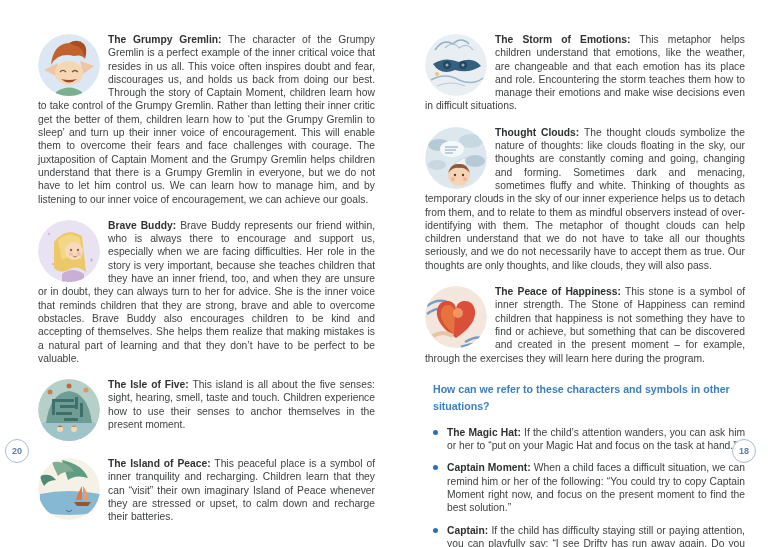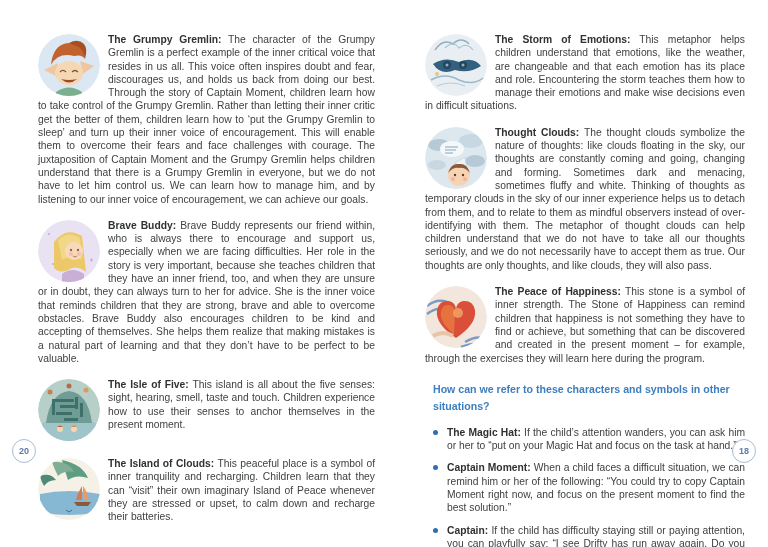--- a/index.html
+++ b/index.html
@@ -32,21 +32,21 @@
   .bullet-dot{
     width:5px;height:5px;border-radius:50%;background:#2f6fae;
     margin:4px 9px 0 8px;flex-shrink:0;
   }
   .bullet-text{flex:1;font-size:10.3px;line-height:13.3px;text-align:justify;}
   .page-num{
     position:absolute;bottom:7px;width:22px;height:22px;border-radius:50%;
     border:1px solid #aabcd2;display:flex;align-items:center;justify-content:center;
     font-size:9px;font-weight:bold;color:#5b7ca6;background:#fff;
   }
-  .page-num.pn-left{left:12px;}
+  .page-num.pn-left{left:5px;}
   .page-num.pn-right{right:12px;}
 </style>
 </head>
 <body>
 
 <div class="spread">
 
   <div class="page page-left">
 
     <div class="section">
@@ -120,21 +120,21 @@
           <path d="M2,36 Q31,30 62,36 L62,54 Q31,60 2,54 Z" fill="#86b8d4"></path>
           <path d="M24,2 Q44,6 50,20 Q38,16 30,22 Q26,10 24,2 Z" fill="#5f9d82"></path>
           <path d="M14,4 Q30,2 36,14 Q26,12 20,18 Q16,10 14,4 Z" fill="#7fae94"></path>
           <path d="M2,18 Q12,14 18,22 Q10,22 6,28 Q3,23 2,18 Z" fill="#4f8a74"></path>
           <path d="M44,28 L44,42 L38,42 Q40,34 44,28 Z" fill="#d97a4e"></path>
           <path d="M45,28 L45,42 L51,42 Q49,33 45,28 Z" fill="#e89a6a"></path>
           <path d="M36,44 L53,44 L50,48 L39,48 Z" fill="#8a5a3a"></path>
           <path d="M28,52 l3,2 l3,-2" stroke="#4a6a8a" stroke-width="1" fill="none"></path>
         </svg>
       </span>
-      <div class="para"><span class="run-title">The Island of Clouds:</span> <span>This peaceful place is a symbol of inner tranquility and recharging. Children learn that they can “visit” their own imaginary Island of Peace whenever they are stressed or upset, to calm down and recharge their batteries.</span></div>
+      <div class="para"><span class="run-title">The Island of Peace:</span> <span>This peaceful place is a symbol of inner tranquility and recharging. Children learn that they can “visit” their own imaginary Island of Peace whenever they are stressed or upset, to calm down and recharge their batteries.</span></div>
     </div>
 
     <div class="page-num pn-left">
         <span>20</span>
       </div>
   </div>
 
   <div class="page page-right">
 
     <div class="section">

